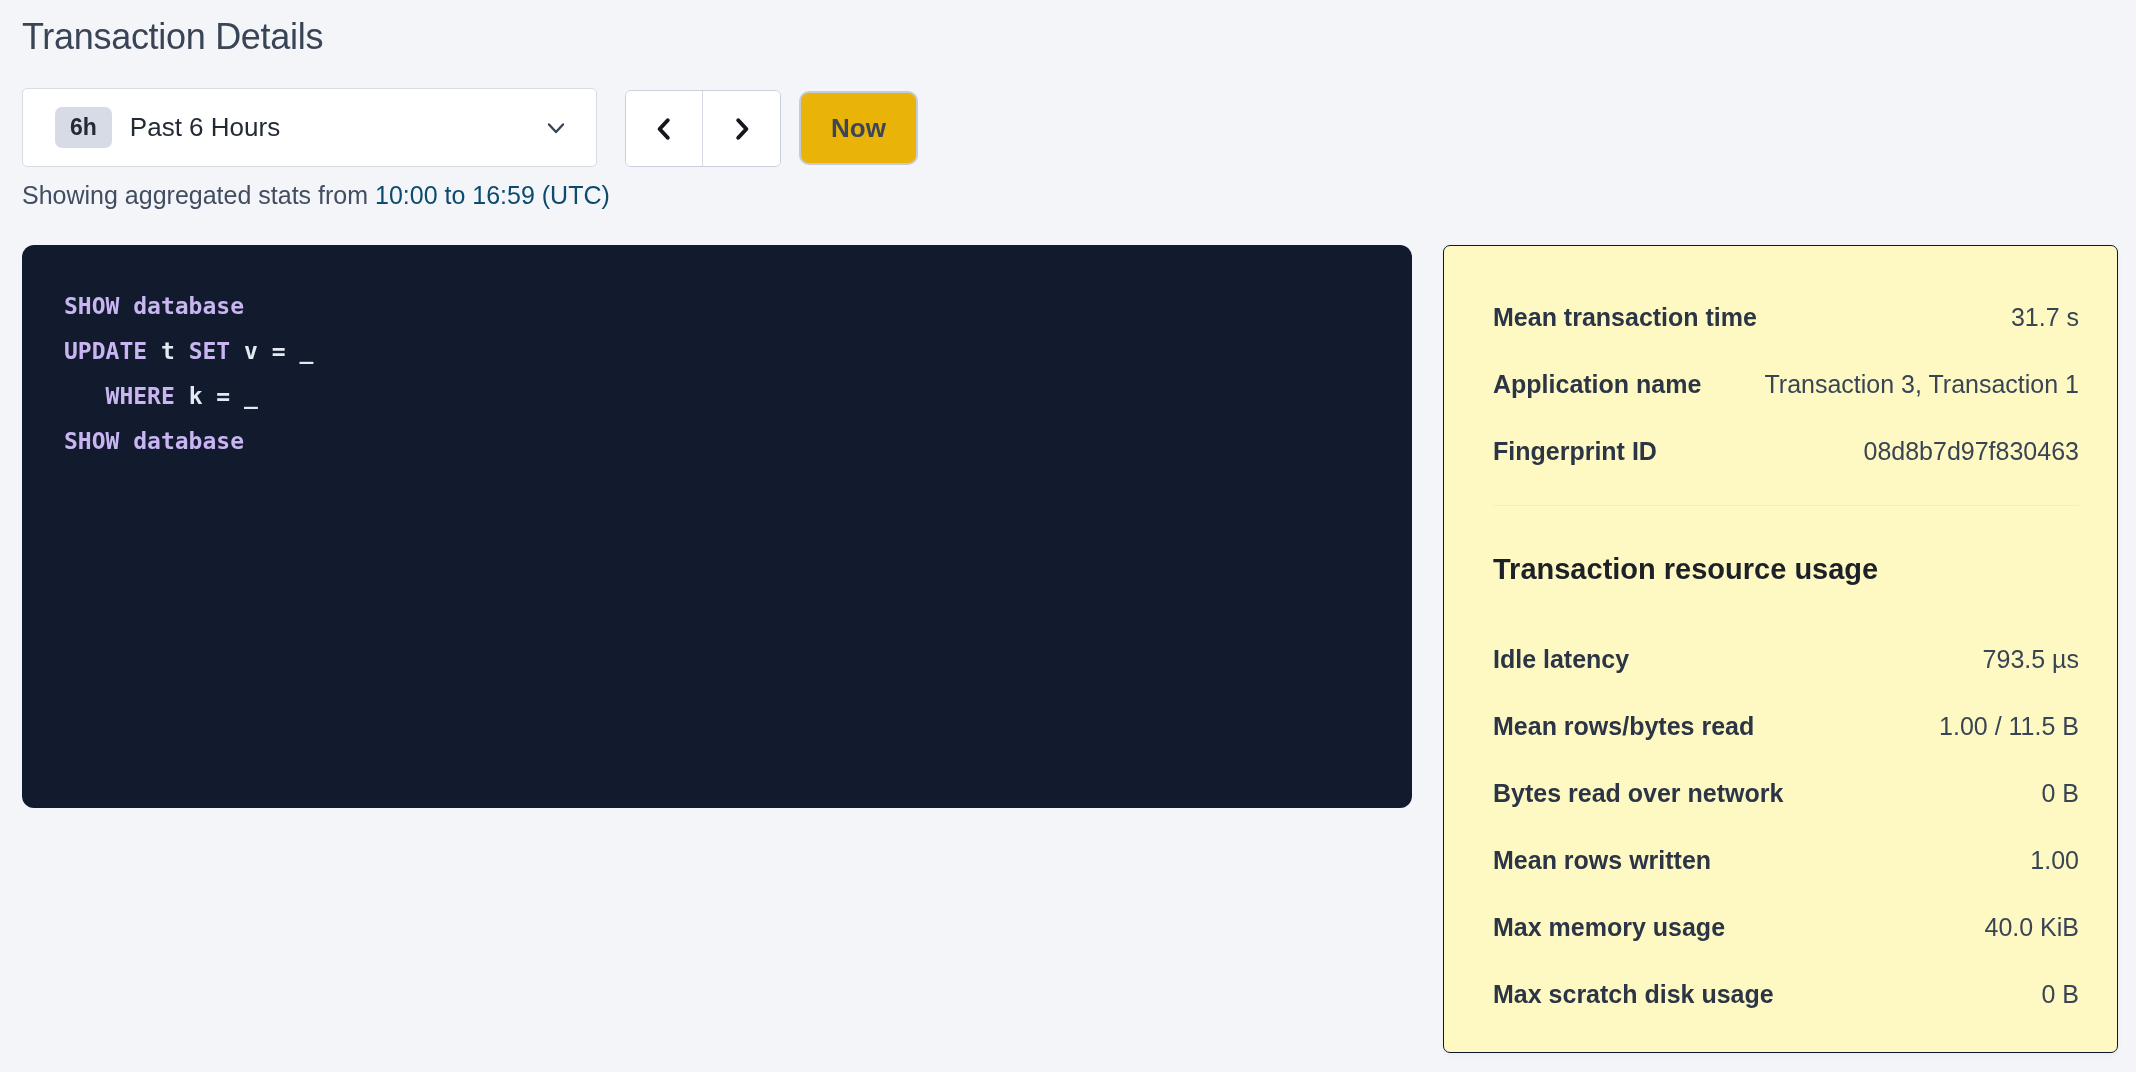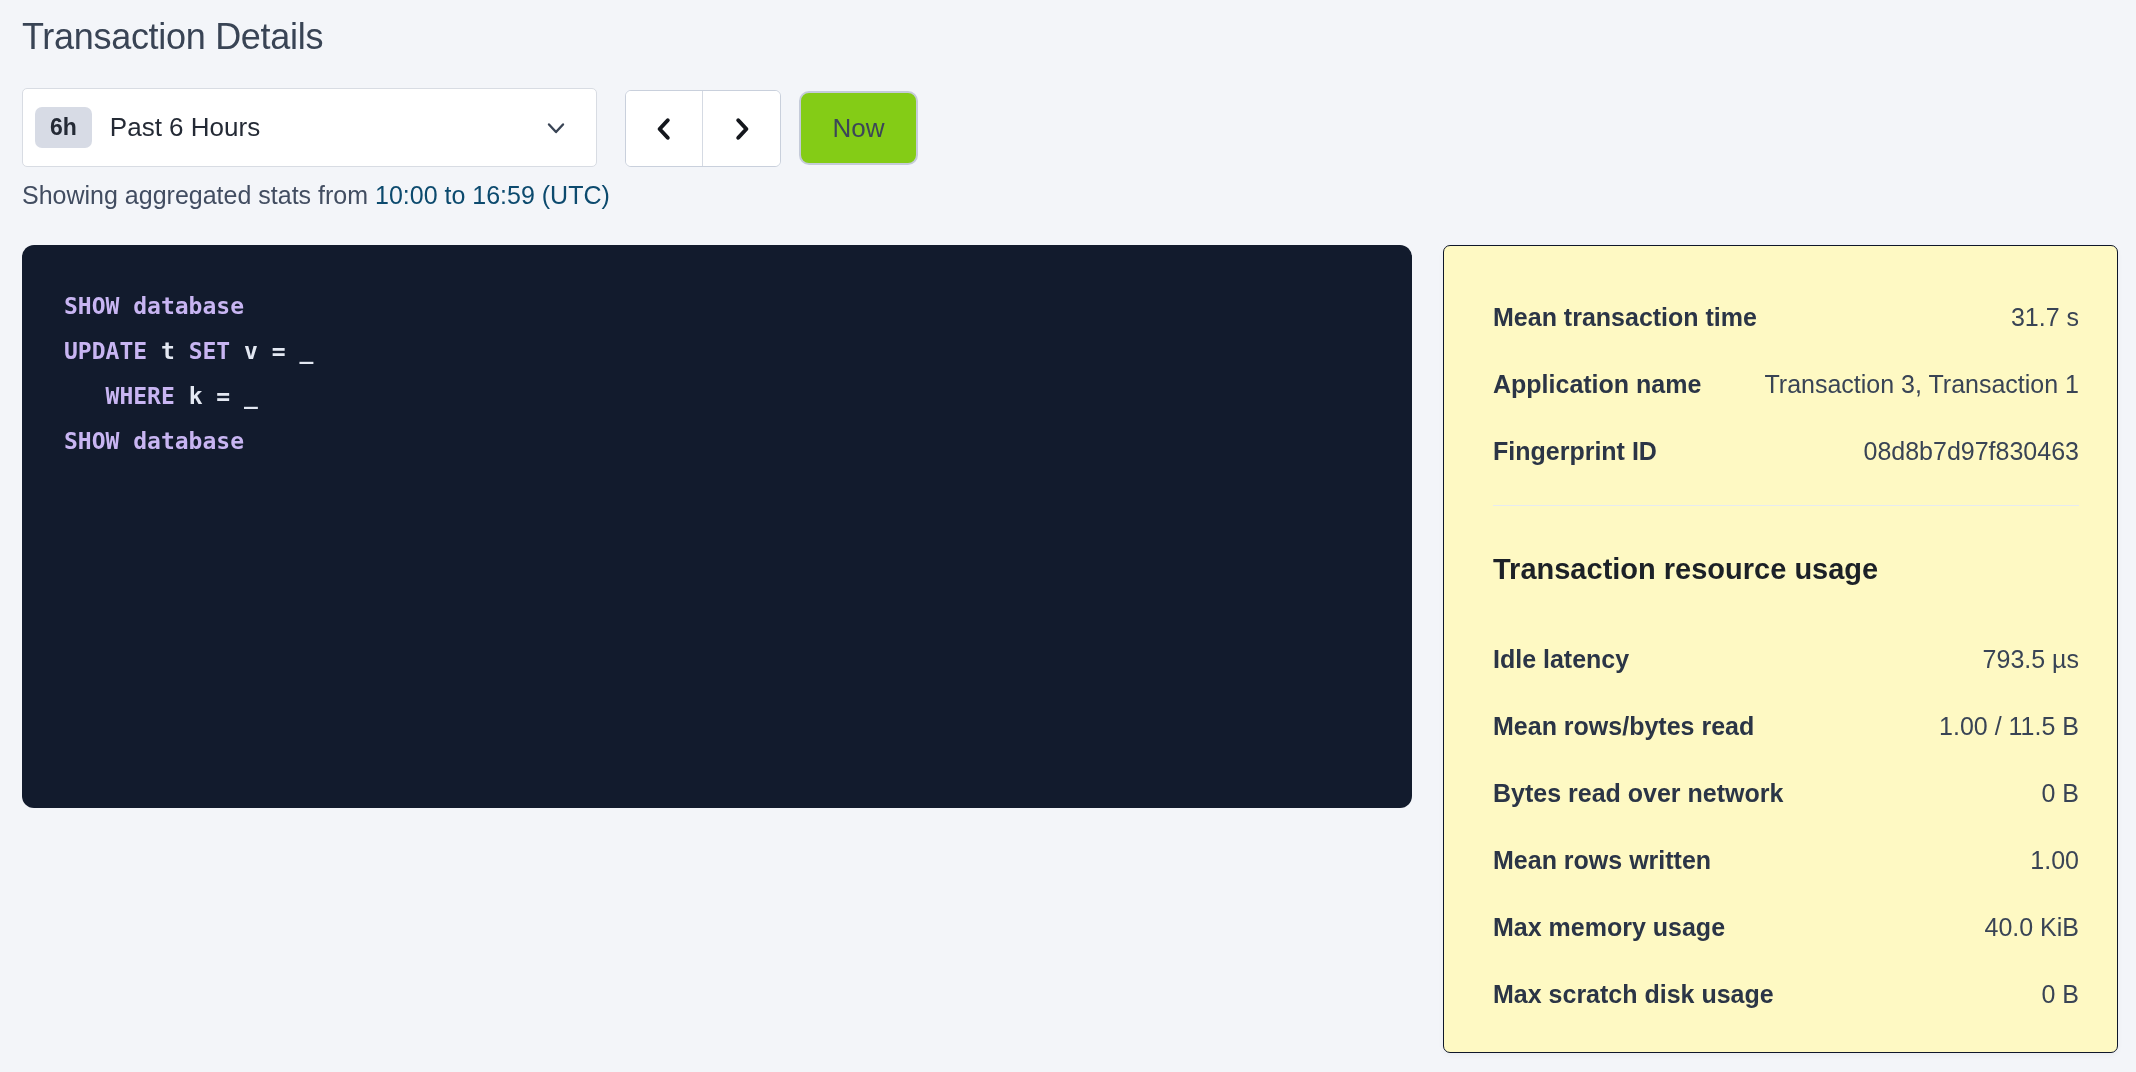--- a/index.html
+++ b/index.html
@@ -24,21 +24,21 @@
 
   .range-select {
     width: 575px; height: 79px;
     background: #ffffff;
     border: 1.5px solid #d8dce3;
     border-radius: 5px;
     display: flex; align-items: center;
     cursor: pointer;
   }
   .range-badge {
-    margin-left: 12px;
+    margin-left: 32px;
     background: #d7dbe5;
     border-radius: 7px;
     padding: 7px 15px;
     font-size: 23px; font-weight: 700; color: #242a35;
   }
   .range-label { margin-left: 18px; font-size: 26px; color: #242a35; }
   .range-caret { margin-left: auto; margin-right: 28px; display: flex; align-items: center; }
 
   .arrow-group {
     margin-left: 28px;
@@ -53,25 +53,25 @@
     width: 77px; height: 100%;
     background: #ffffff; border: none;
     display: flex; align-items: center; justify-content: center;
     cursor: pointer;
   }
   .arrow-btn:first-child { border-right: 1px solid #d5dae3; }
 
   .now-btn {
     margin-left: 18px; margin-top: 3px;
     width: 119px; height: 74px;
-    background: #84cc16;
+    background: #eab308;
     border: 2px solid #c5cbd9;
     border-radius: 10px;
     font-family: inherit;
-    font-size: 26px; font-weight: 400; color: #3c4658;
+    font-size: 26px; font-weight: 700; color: #3c4658;
     cursor: pointer;
   }
 
   .agg-summary {
     position: absolute; left: 22px; top: 181px;
     font-size: 25px; color: #424d61;
   }
   .agg-summary b { color: #0c4a6e; font-weight: 400; }
 
   

